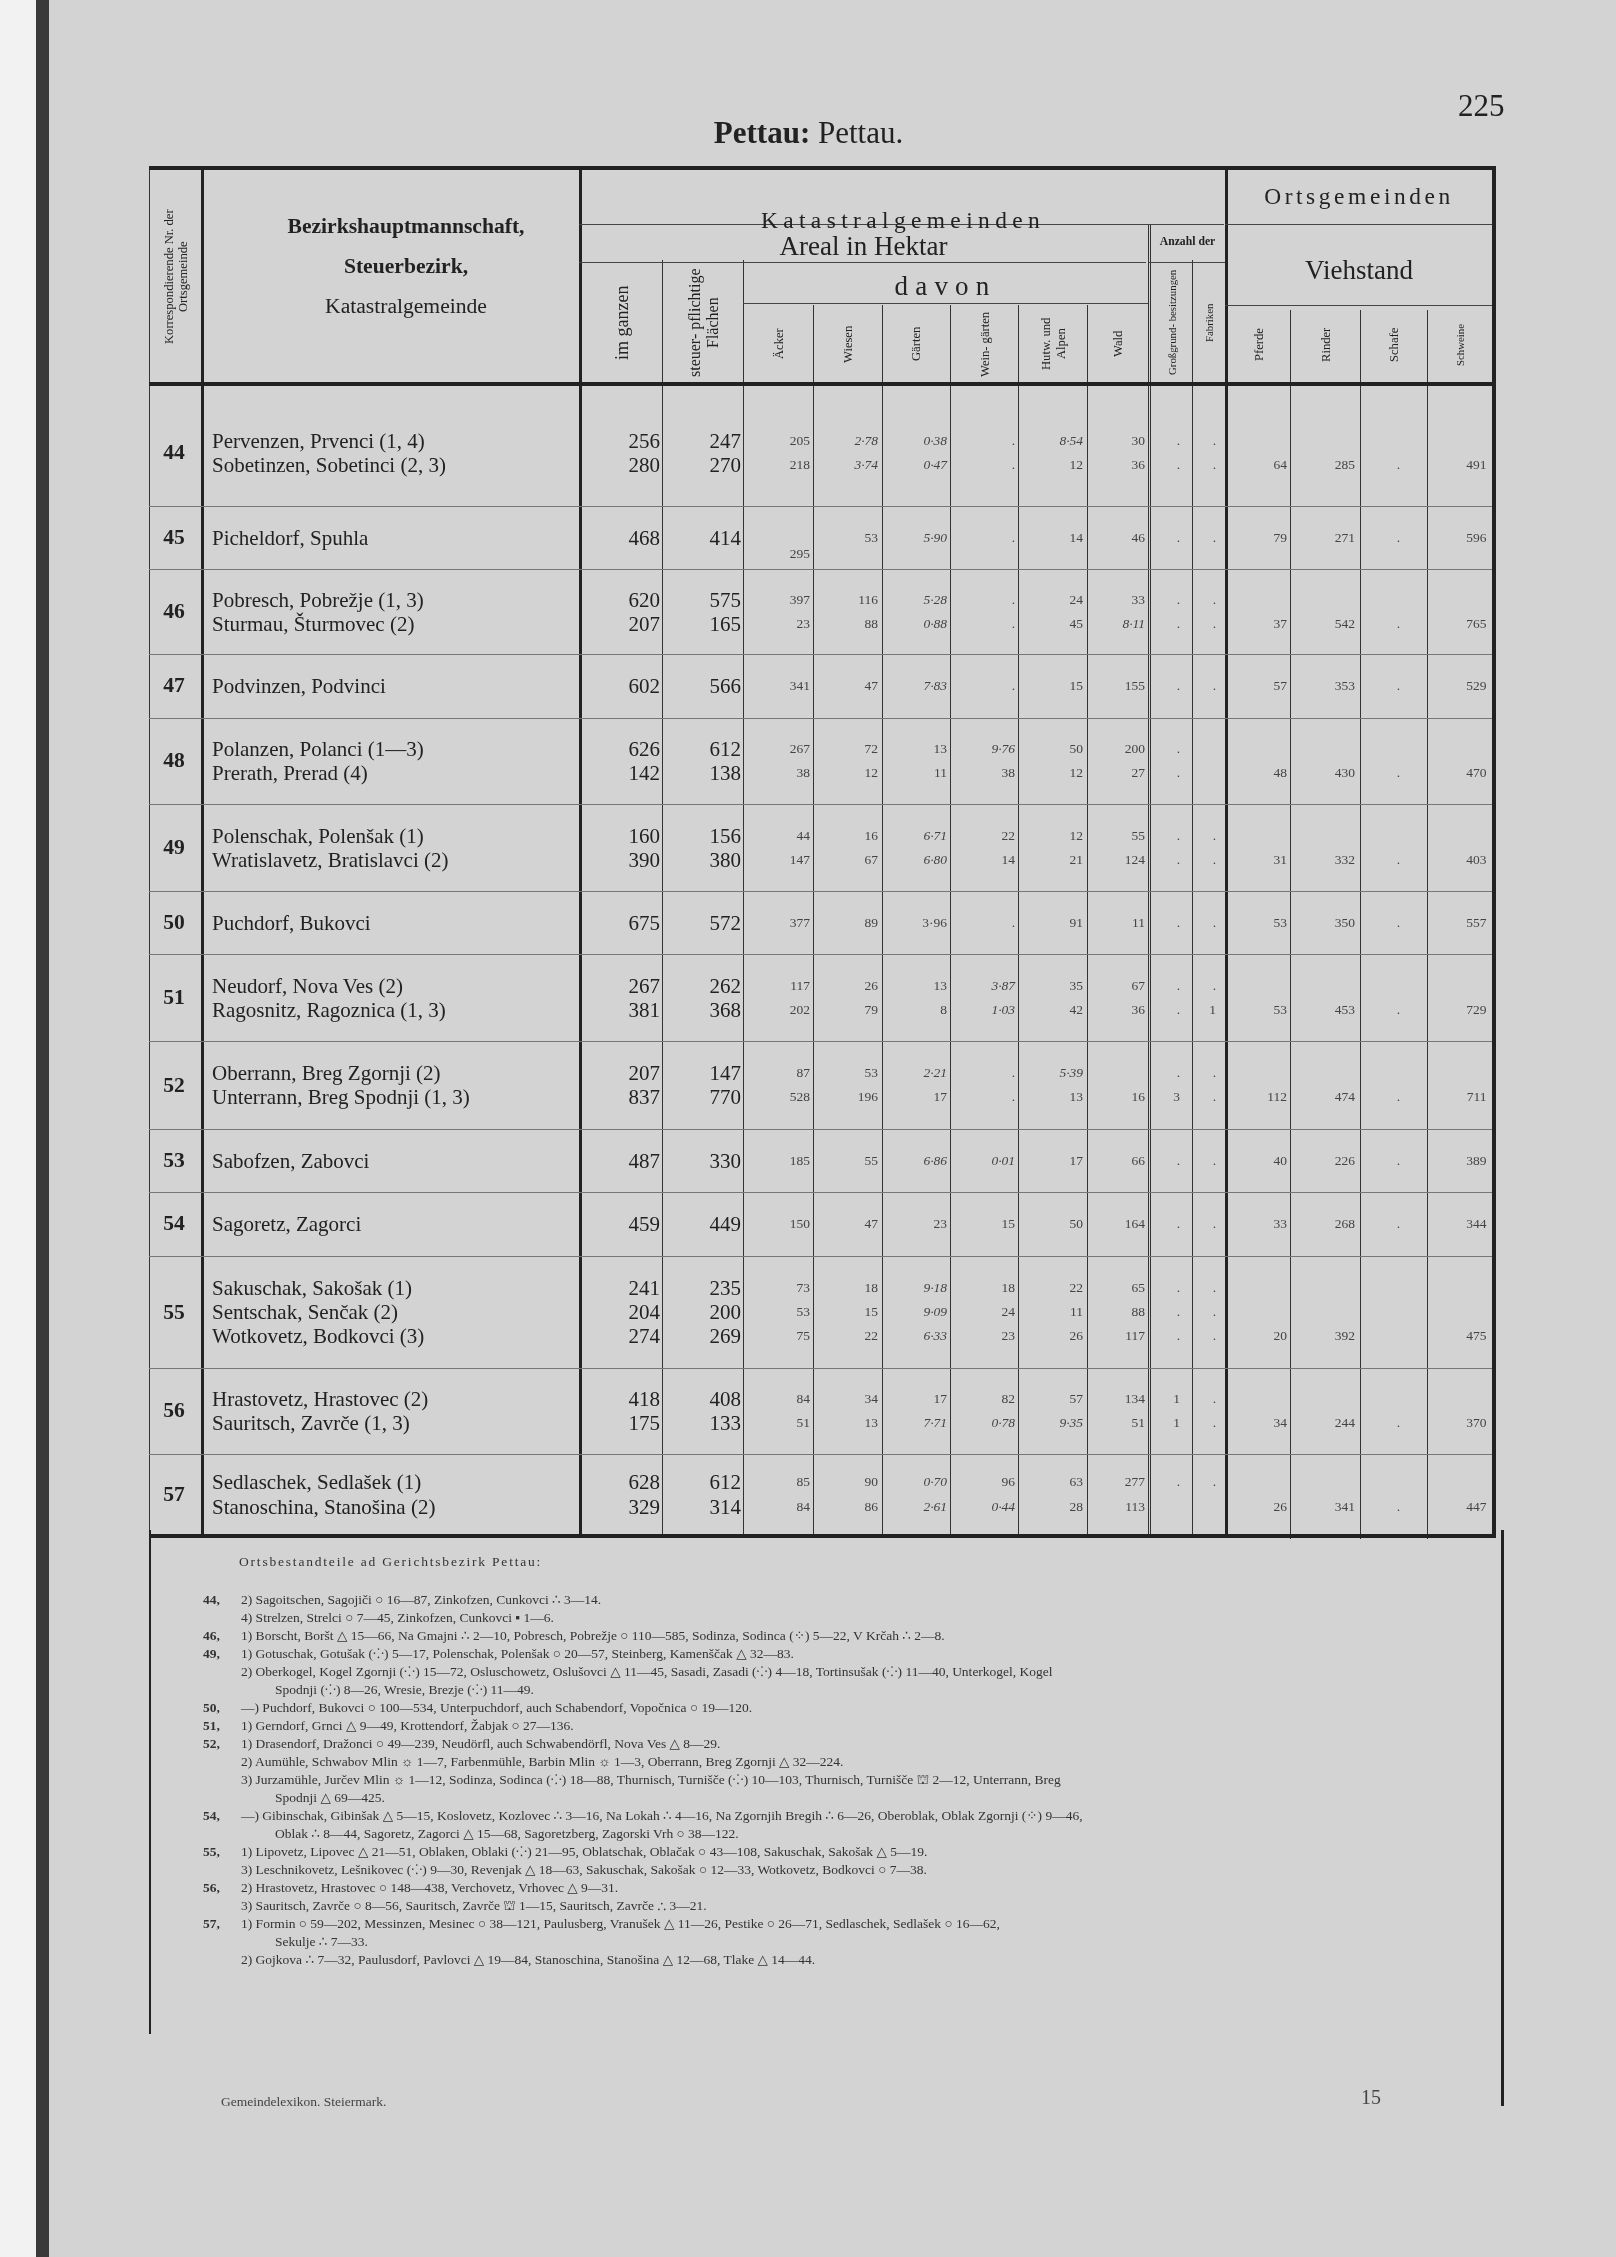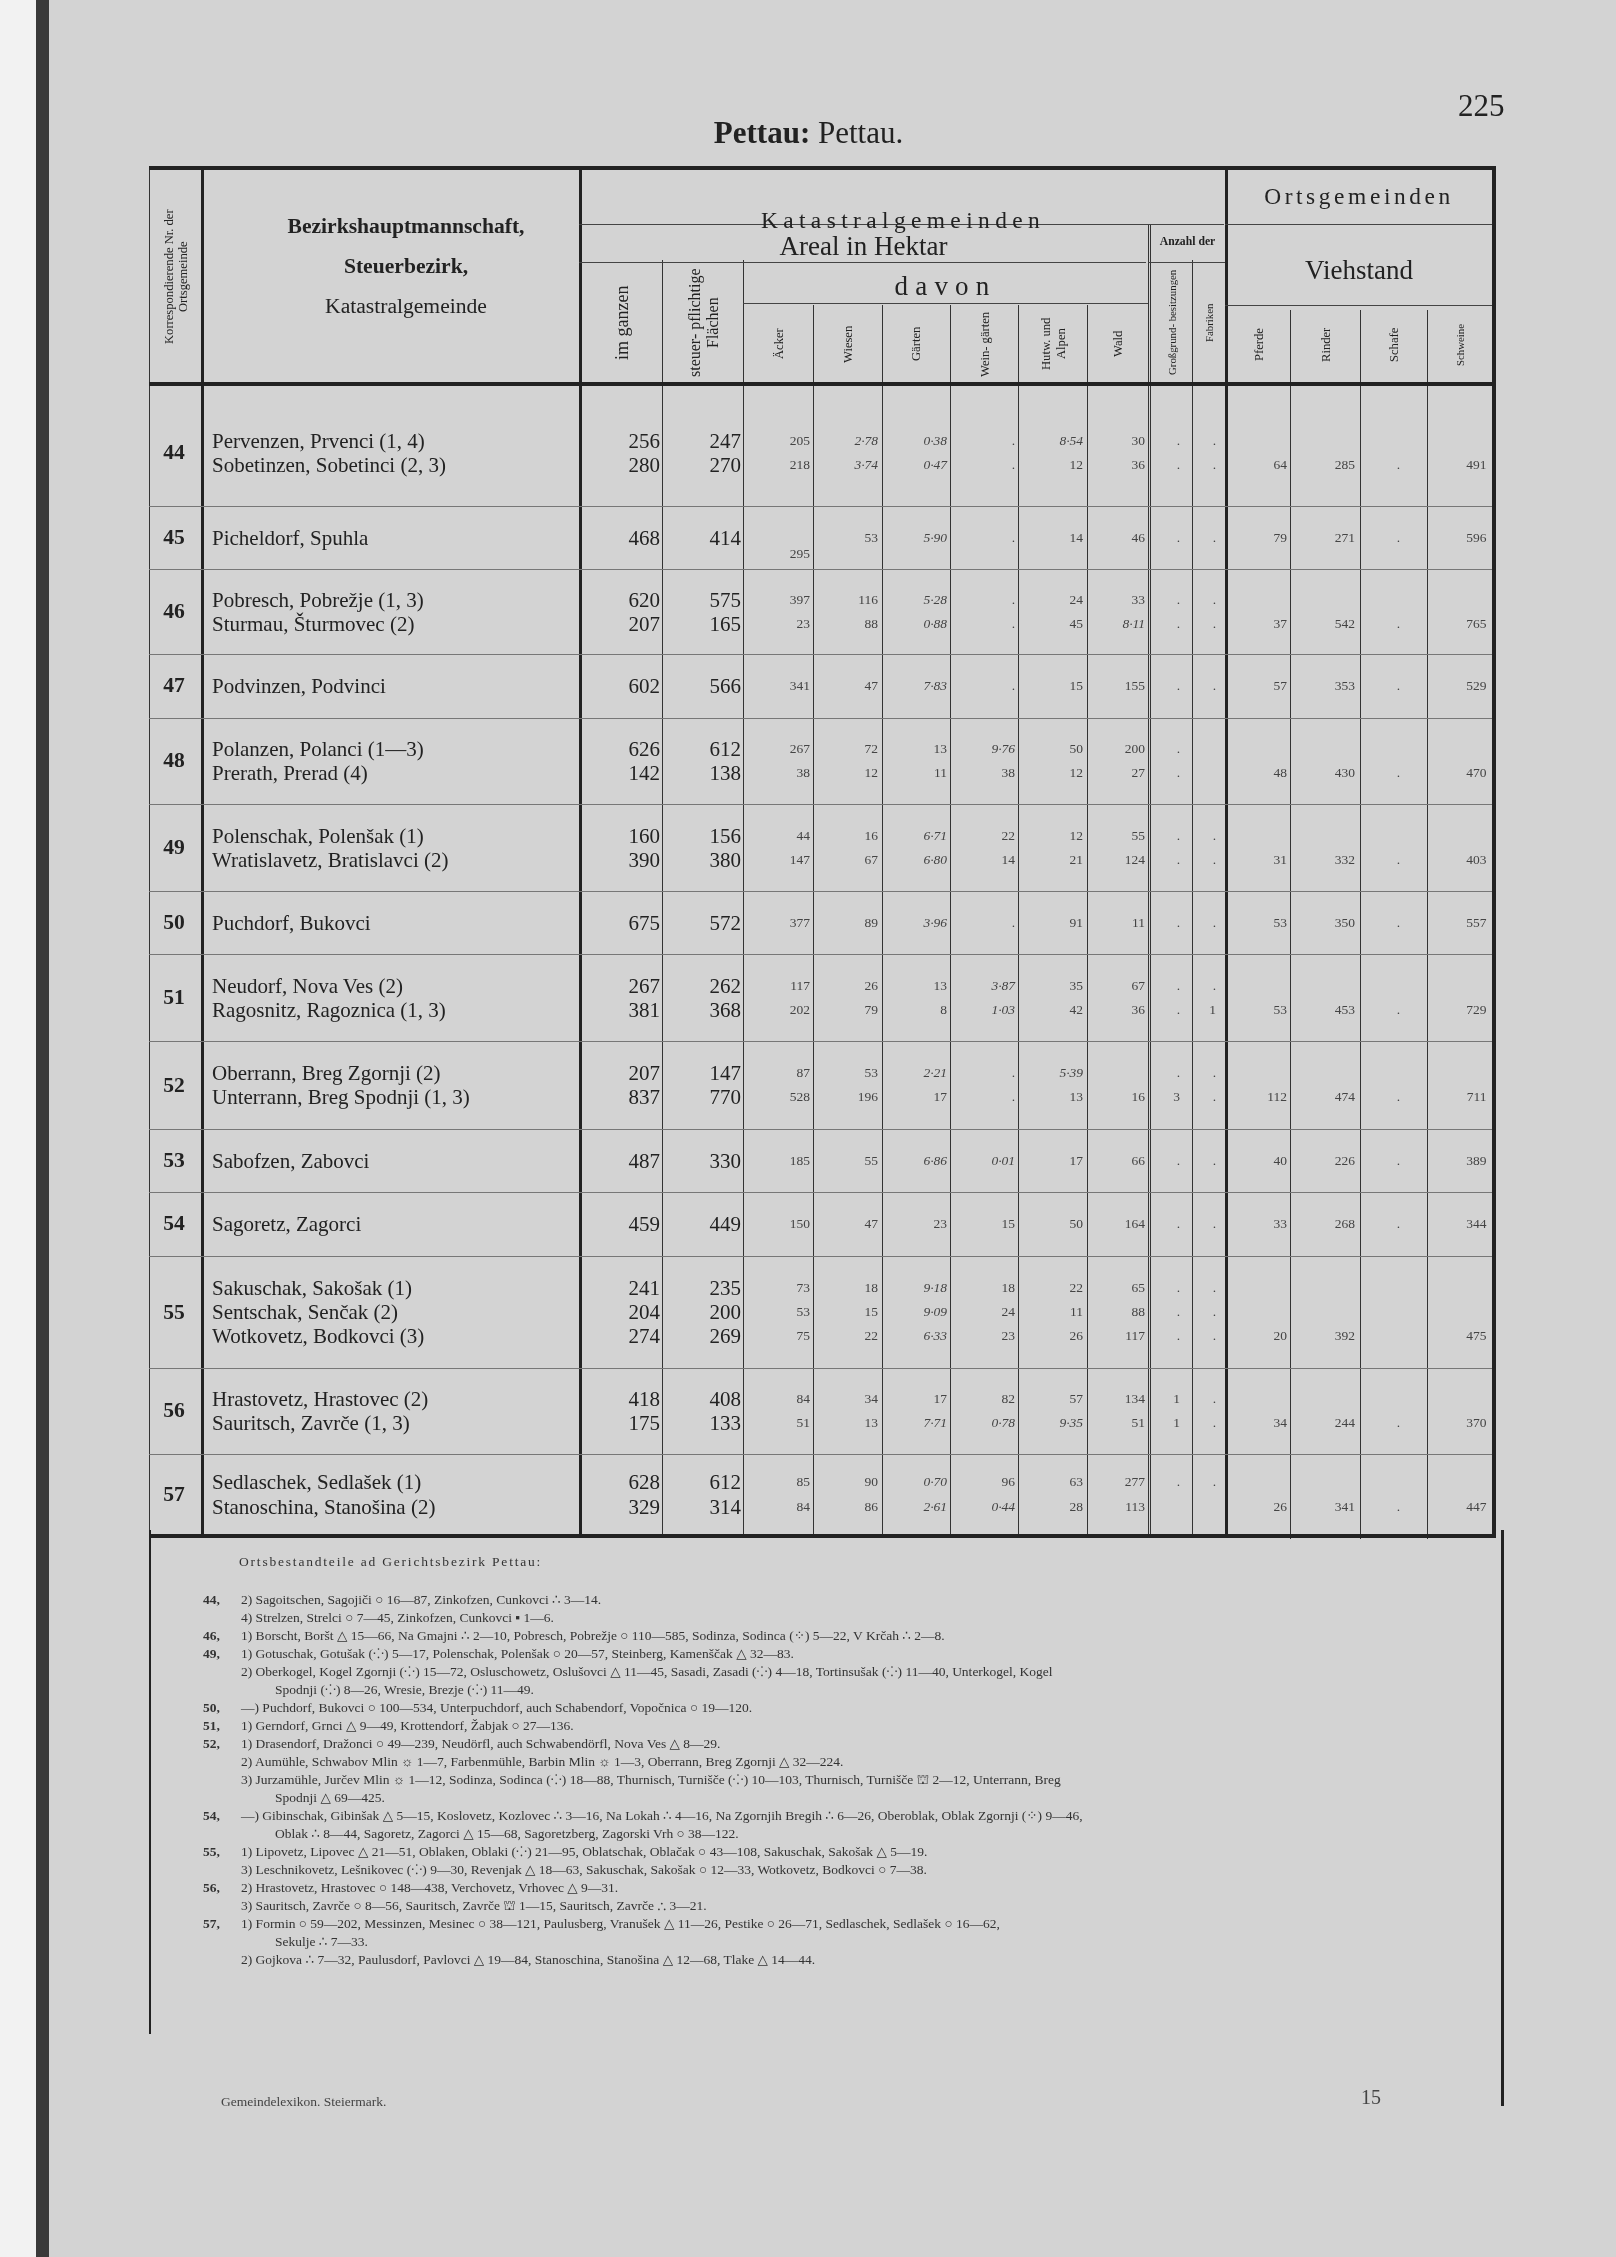--- a/index.html
+++ b/index.html
@@ -269,21 +269,21 @@
         <div class="cell sm" style="top: 44px; right: 5.4px;">403</div>
       </div>
       <div class="hline" style="left: 0px; width: 1343px; top: 721px; border-top-color: rgb(119, 119, 119);"></div>
       <div class="row" style="top: 721px; height: 63px;">
         <div class="num" style="top: 19px;">50</div>
         <div class="names" style="top: 20px;">Puchdorf, Bukovci</div>
         <div class="cell big" style="top: 20px; right: 832px;">675</div>
         <div class="cell big" style="top: 20px; right: 751px;">572</div>
         <div class="cell sm" style="top: 20px; right: 682px;">377</div>
         <div class="cell sm" style="top: 20px; right: 614px;">89</div>
-        <div class="cell sm" style="top: 20px; right: 545px; font-style: italic;">3·96</div>
+        <div class="cell sm" style="top: 20px; right: 545px; ">3·96</div>
         <div class="cell sm" style="top: 20px; right: 477px;">.</div>
         <div class="cell sm" style="top: 20px; right: 409px;">91</div>
         <div class="cell sm" style="top: 20px; right: 347px;">11</div>
         <div class="cell sm" style="top: 20px; right: 312px;">.</div>
         <div class="cell sm" style="top: 20px; right: 276px;">.</div>
         <div class="cell sm" style="top: 20px; right: 205px;">53</div>
         <div class="cell sm" style="top: 20px; right: 137px;">350</div>
         <div class="cell sm" style="top: 20px; right: 92px;">.</div>
         <div class="cell sm" style="top: 20px; right: 5.4px;">557</div>
       </div>

